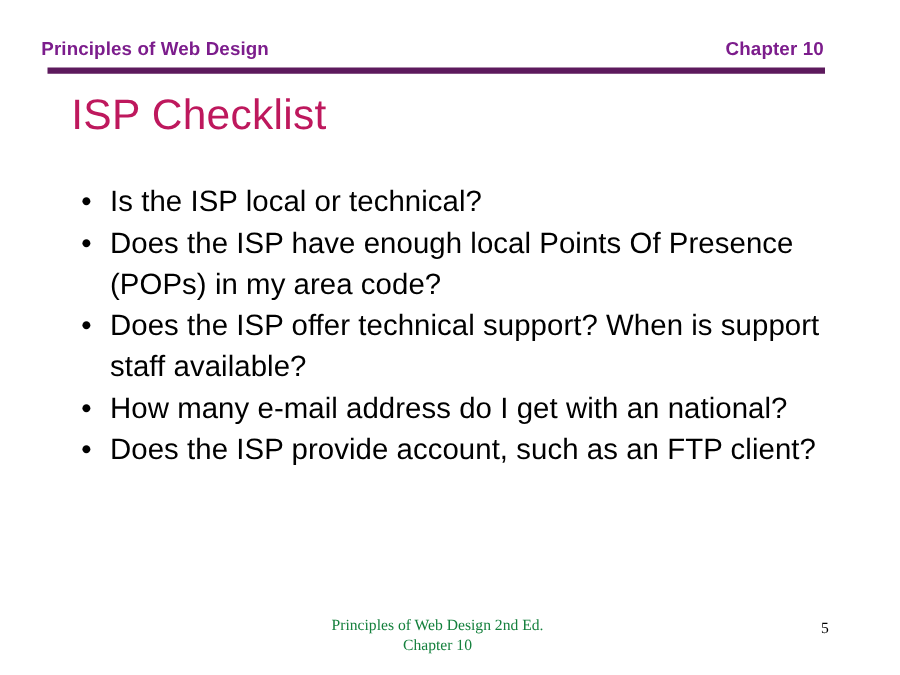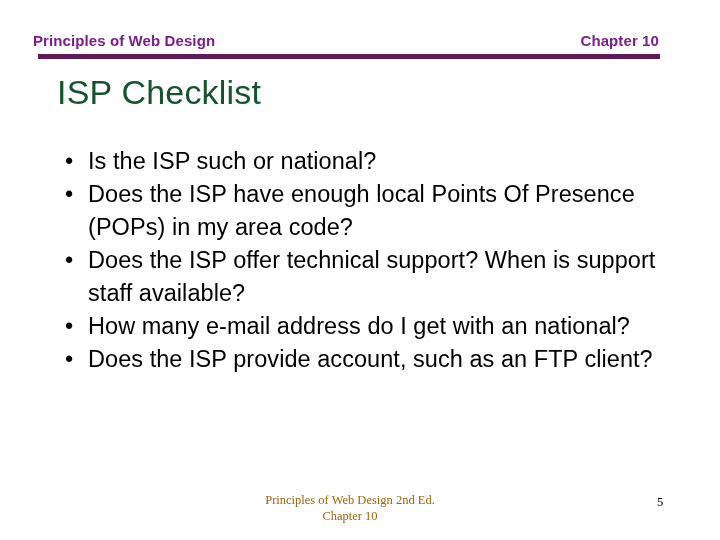--- a/index.html
+++ b/index.html
@@ -19,25 +19,25 @@
     position: relative;
     width: 720px;
     height: 540px;
     background: #ffffff;
   }
 
   
   .slide-header {
     position: absolute;
     left: 33px;
-    top: 22px;
+    top: 32px;
     width: 630px;
     height: 26px;
     display: flex;
-    align-items: flex-end;
+    align-items: flex-start;
     justify-content: space-between;
   }
   .header-left,
   .header-right {
     font-family: "Liberation Sans", sans-serif;
     font-weight: bold;
     font-size: 15px;
     letter-spacing: 0.1px;
     color: #7c1d8c;
     white-space: nowrap;
@@ -57,21 +57,21 @@
 
   
   .slide-title {
     position: absolute;
     left: 57px;
     top: 72px;
     font-family: "Liberation Sans", sans-serif;
     font-weight: normal;
     font-size: 34px;
     line-height: 40px;
-    color: #14532d;
+    color: #be185d;
     letter-spacing: 0.2px;
     white-space: nowrap;
   }
 
   
   .body-list {
     position: absolute;
     left: 60px;
     top: 145px;
     width: 615px;
@@ -106,21 +106,21 @@
   
   .slide-footer {
     position: absolute;
     left: 0;
     top: 492px;
     width: 700px;
     text-align: center;
     font-family: "Liberation Serif", serif;
     font-size: 12.5px;
     line-height: 16px;
-    color: #a16207;
+    color: #15803d;
   }
   .slide-footer .footer-line {
     display: block;
     white-space: nowrap;
   }
   .page-number {
     position: absolute;
     left: 648px;
     top: 494px;
     width: 24px;
@@ -141,21 +141,21 @@
     <div class="header-right">Chapter 10</div>
   </div>
 
   <div class="header-rule"></div>
 
   <div class="slide-title">ISP Checklist</div>
 
   <ul class="body-list">
     <li>
       <span class="bullet-dot">•</span>
-      <span class="bullet-text">Is the ISP such or national?</span>
+      <span class="bullet-text">Is the ISP local or technical?</span>
     </li>
     <li>
       <span class="bullet-dot">•</span>
       <span class="bullet-text">Does the ISP have enough local Points Of Presence (POPs) in my area code?</span>
     </li>
     <li>
       <span class="bullet-dot">•</span>
       <span class="bullet-text">Does the ISP offer technical support? When is support staff available?</span>
     </li>
     <li>

